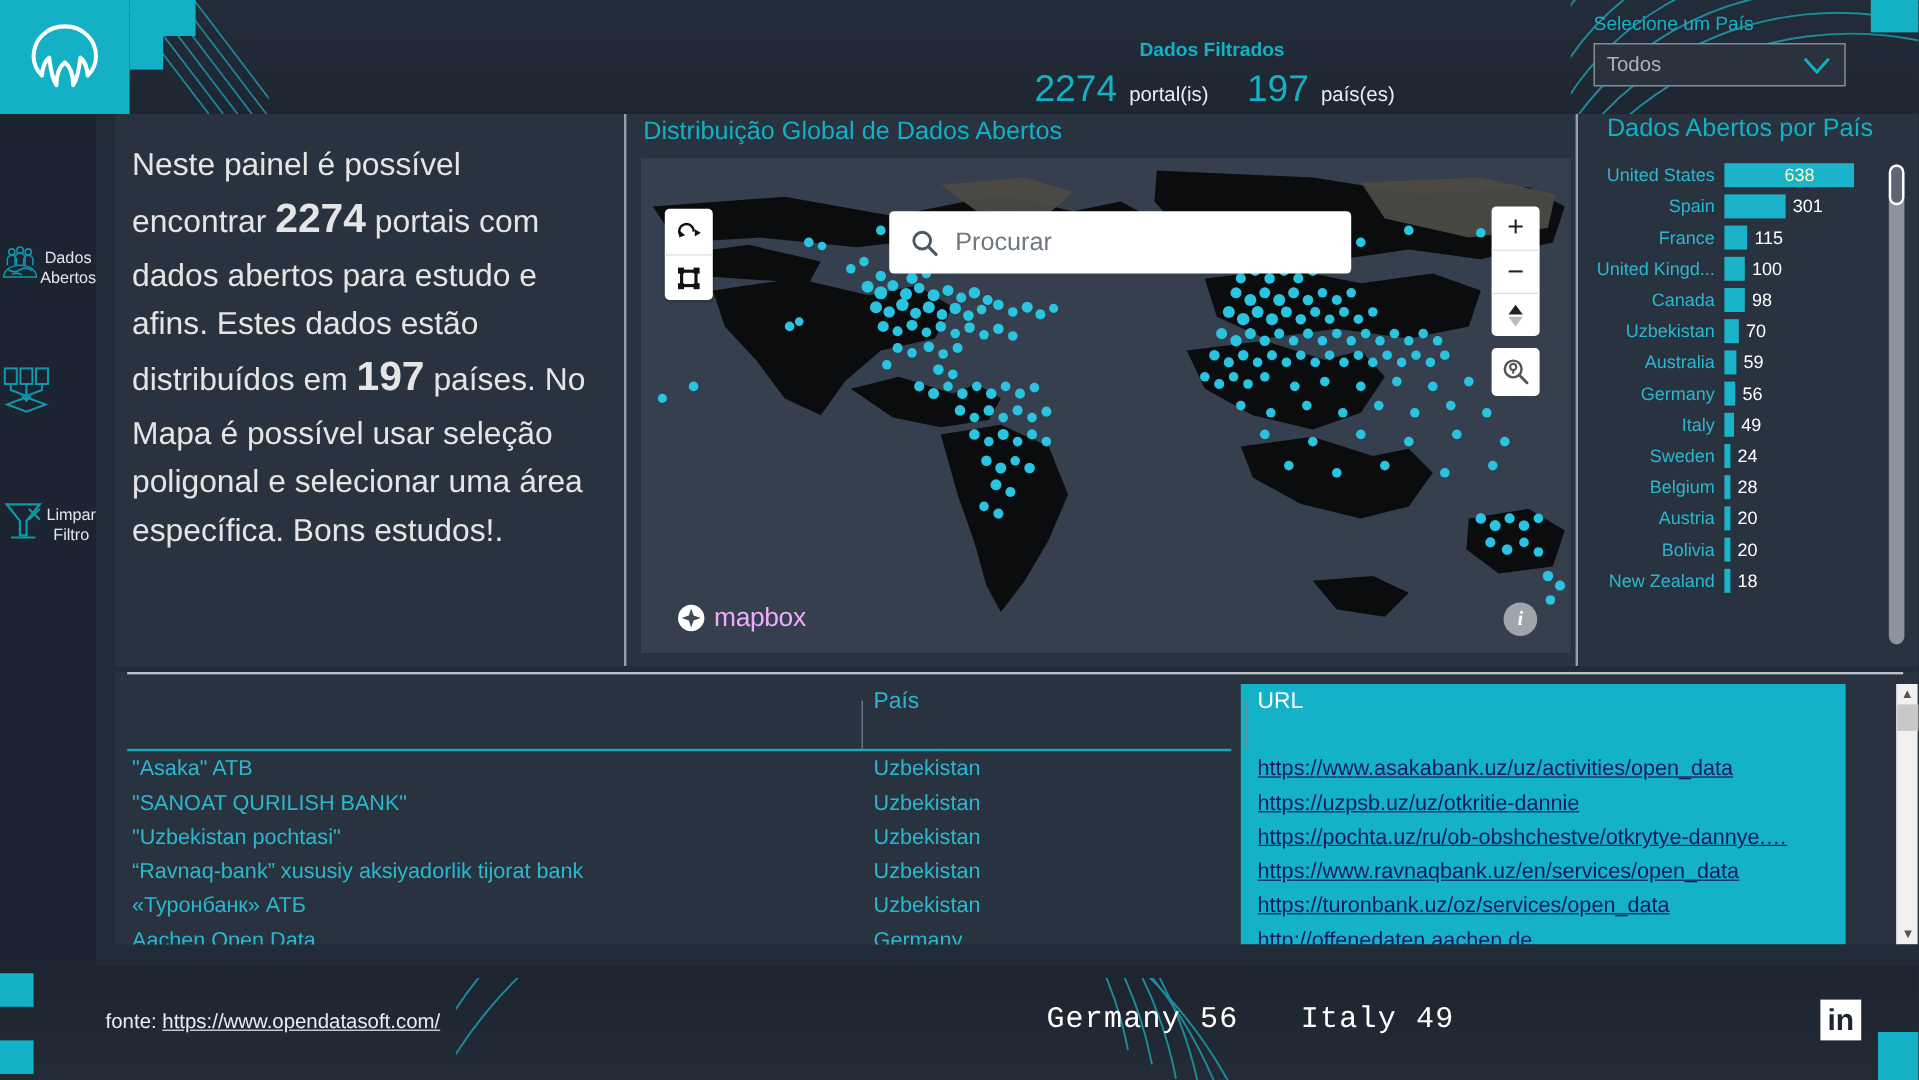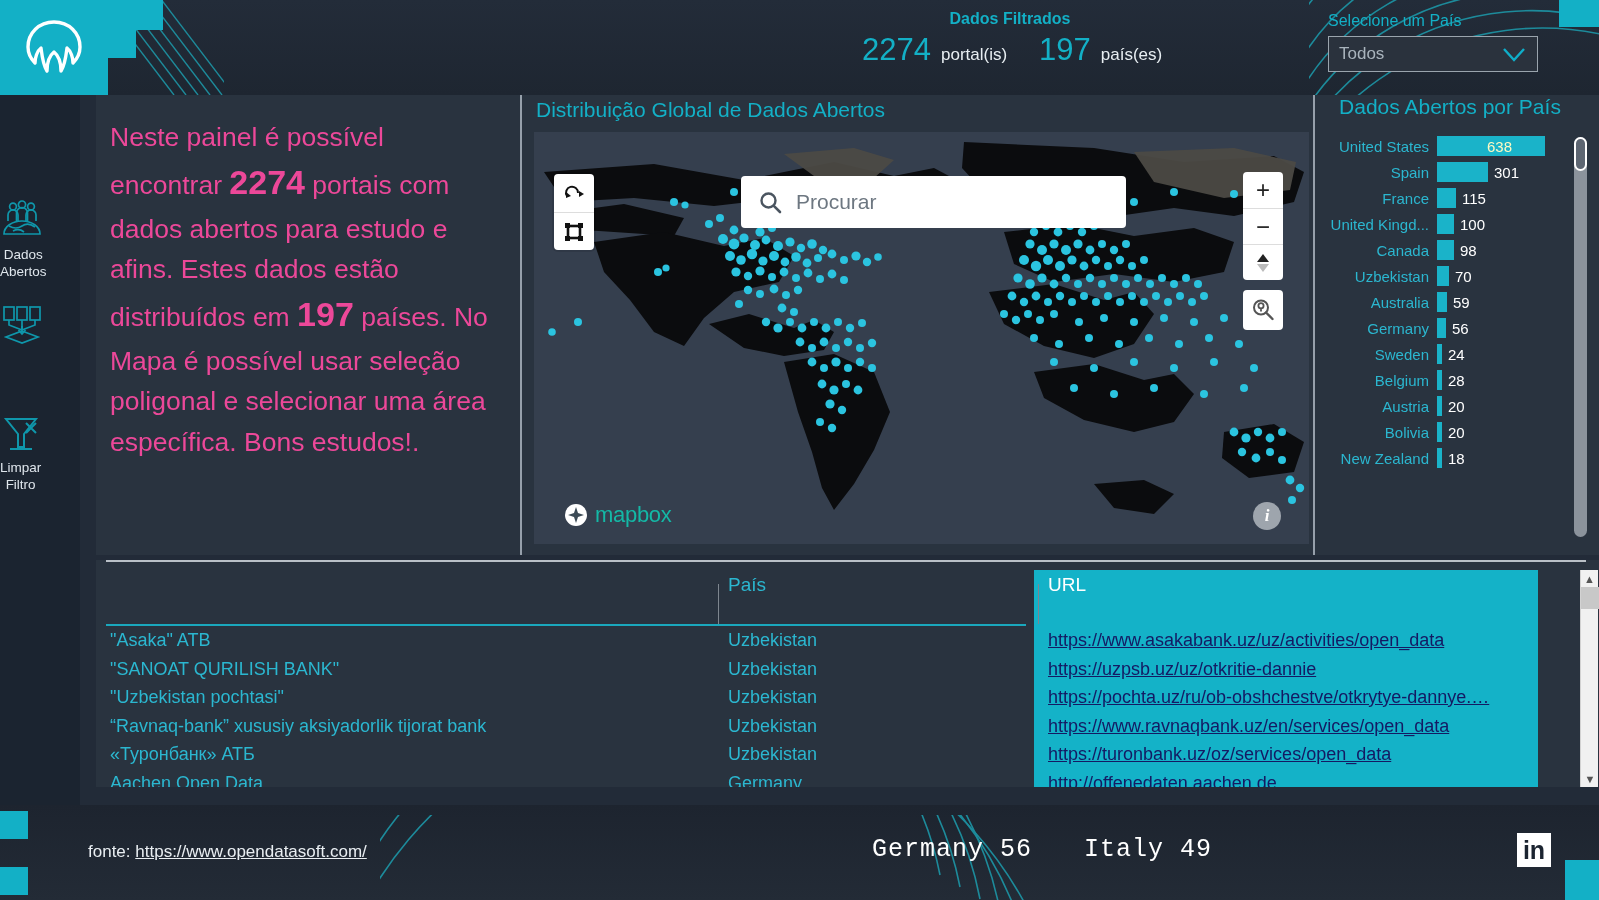--- a/index.html
+++ b/index.html
@@ -43,20 +43,21 @@
     position: absolute; left: 196px; top: 20px;
     font-size: 38px; color: #0faec9; font-weight: 400;
     letter-spacing: .2px; white-space: nowrap;
     z-index: 5;
   }
 
   .filt-wrap { position: absolute; left: 860px; top: 10px; width: 400px; z-index: 5; }
   .filt-title {
     text-align: center; color: #13b0c6; font-size: 16px; font-weight: bold;
     width: 300px;
+    margin-top: 24px;
   }
   .filt-row { display: flex; align-items: baseline; gap: 10px; margin-top: 4px; padding-left: 2px; }
   .filt-num { color: #13b0c6; font-size: 31px; font-weight: 400; }
   .filt-lbl { color: #e8eef2; font-size: 17px; }
 
   .sel-wrap { position: absolute; left: 1328px; top: 12px; width: 210px; z-index: 6; }
   .sel-title { color: #13b0c6; font-size: 16px; margin-bottom: 6px; white-space: nowrap; }
   .sel-box {
     position: relative;
     height: 36px; border: 1px solid #9aa4ad; background: #2a323d;
@@ -69,40 +70,40 @@
   .sq-tr { position: absolute; right: 0; top: 0; width: 40px; height: 27px; background: #13b0c6; z-index: 3; }
 
   
   .sidebar {
     position: absolute; left: 0; top: 95px;
     width: 80px; height: 710px;
     background: #1b2430;
   }
   .side-item {
     position: absolute; left: 0; width: 80px;
-    display: flex; flex-direction: column; align-items: flex-start;
+    display: flex; flex-direction: row; align-items: center;
     cursor: pointer;
   }
   .side-item:nth-child(1) { top: 105px; }
   .side-item:nth-child(2) { top: 210px; }
   .side-item:nth-child(3) { top: 320px; }
   .side-label {
     margin-top: 5px; color: #dfe6ec; font-size: 13.5px;
     text-align: center; line-height: 1.25; white-space: pre-line;
   }
 
   
   .intro {
     position: absolute; left: 96px; top: 95px;
     width: 424px; height: 460px;
     background: #29333f;
     padding: 22px 18px 0 14px;
   }
   .intro p {
-    color: #ec4899; font-size: 26.5px; line-height: 1.52;
+    color: #e5e5e5; font-size: 26.5px; line-height: 1.52;
     font-weight: 400;
   }
   .intro b { font-weight: bold; font-size: 34px; }
 
   
   .mappanel {
     position: absolute; left: 520px; top: 95px;
     width: 795px; height: 460px;
     background: #29333f;
     border-left: 2px solid #96a0ab;
@@ -159,21 +160,21 @@
     position: absolute; right: 26px; top: 158px;
     width: 40px; height: 40px; background: #fff; border-radius: 4px;
     display: flex; align-items: center; justify-content: center; z-index: 10;
     cursor: pointer;
   }
 
   .mapbox-logo {
     position: absolute; left: 30px; bottom: 16px;
     display: flex; align-items: center; gap: 7px; z-index: 10;
   }
-  .mapbox-word { color: #14b8a6; font-size: 22px; letter-spacing: -.3px; font-weight: 500; }
+  .mapbox-word { color: #f0abfc; font-size: 22px; letter-spacing: -.3px; font-weight: 500; }
   .info-btn {
     position: absolute; right: 28px; bottom: 14px;
     width: 28px; height: 28px; border-radius: 50%;
     background: rgba(200,205,210,.72);
     display: flex; align-items: center; justify-content: center;
     color: #fff; font-size: 17px; font-style: italic; font-weight: bold;
     z-index: 10; cursor: pointer;
     font-family: "Liberation Serif", serif;
   }
 
@@ -763,20 +764,27 @@
           </div>
         </div>
         <div class="cp-row">
           <div class="cp-name">Germany</div>
           <div class="cp-barwrap">
             <div class="cp-bar" style="width: 9px;"></div>
             <div class="cp-val">56</div>
           </div>
         </div>
         <div class="cp-row">
+          <div class="cp-name">Italy</div>
+          <div class="cp-barwrap">
+            <div class="cp-bar" style="width: 8px;"></div>
+            <div class="cp-val">49</div>
+          </div>
+        </div>
+        <div class="cp-row">
           <div class="cp-name">Sweden</div>
           <div class="cp-barwrap">
             <div class="cp-bar" style="width: 5px;"></div>
             <div class="cp-val">24</div>
           </div>
         </div>
         <div class="cp-row">
           <div class="cp-name">Belgium</div>
           <div class="cp-barwrap">
             <div class="cp-bar" style="width: 5px;"></div>

